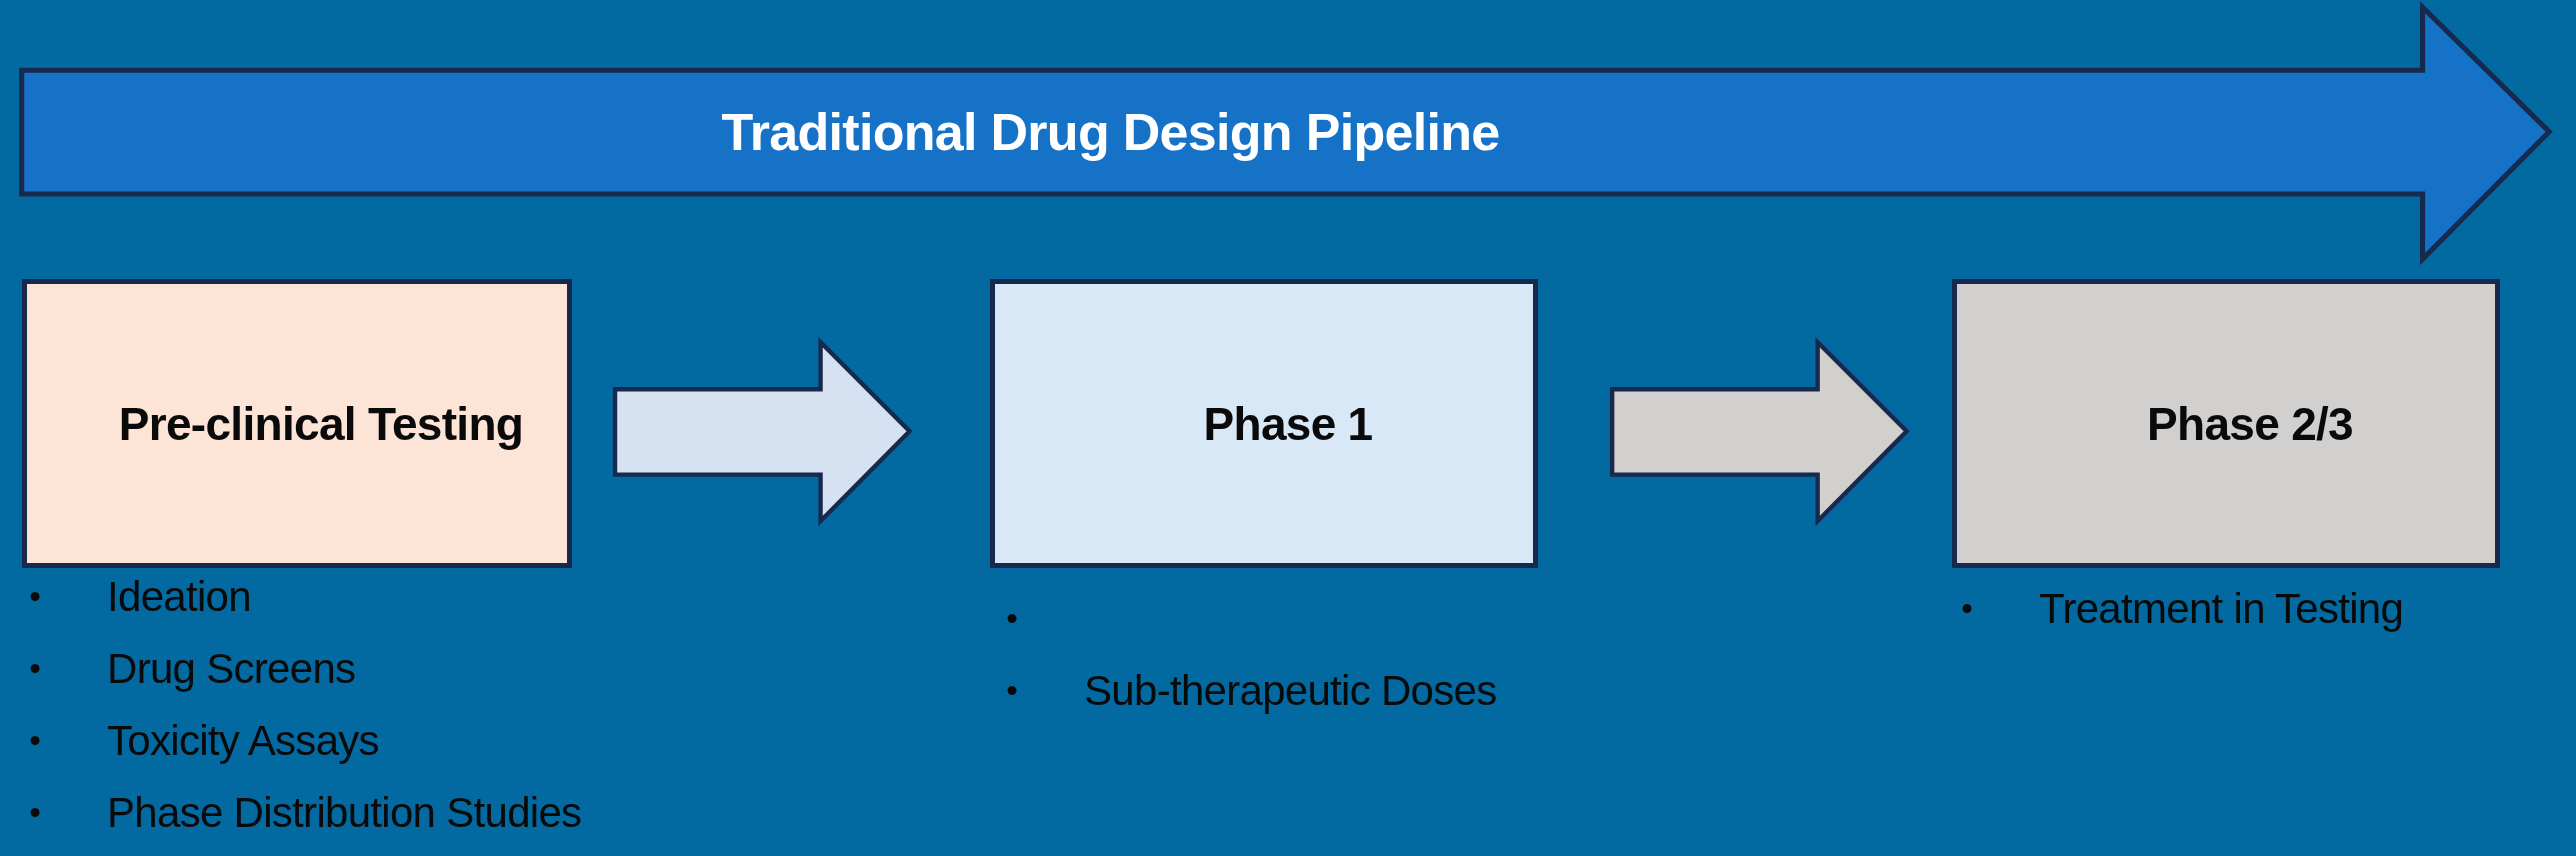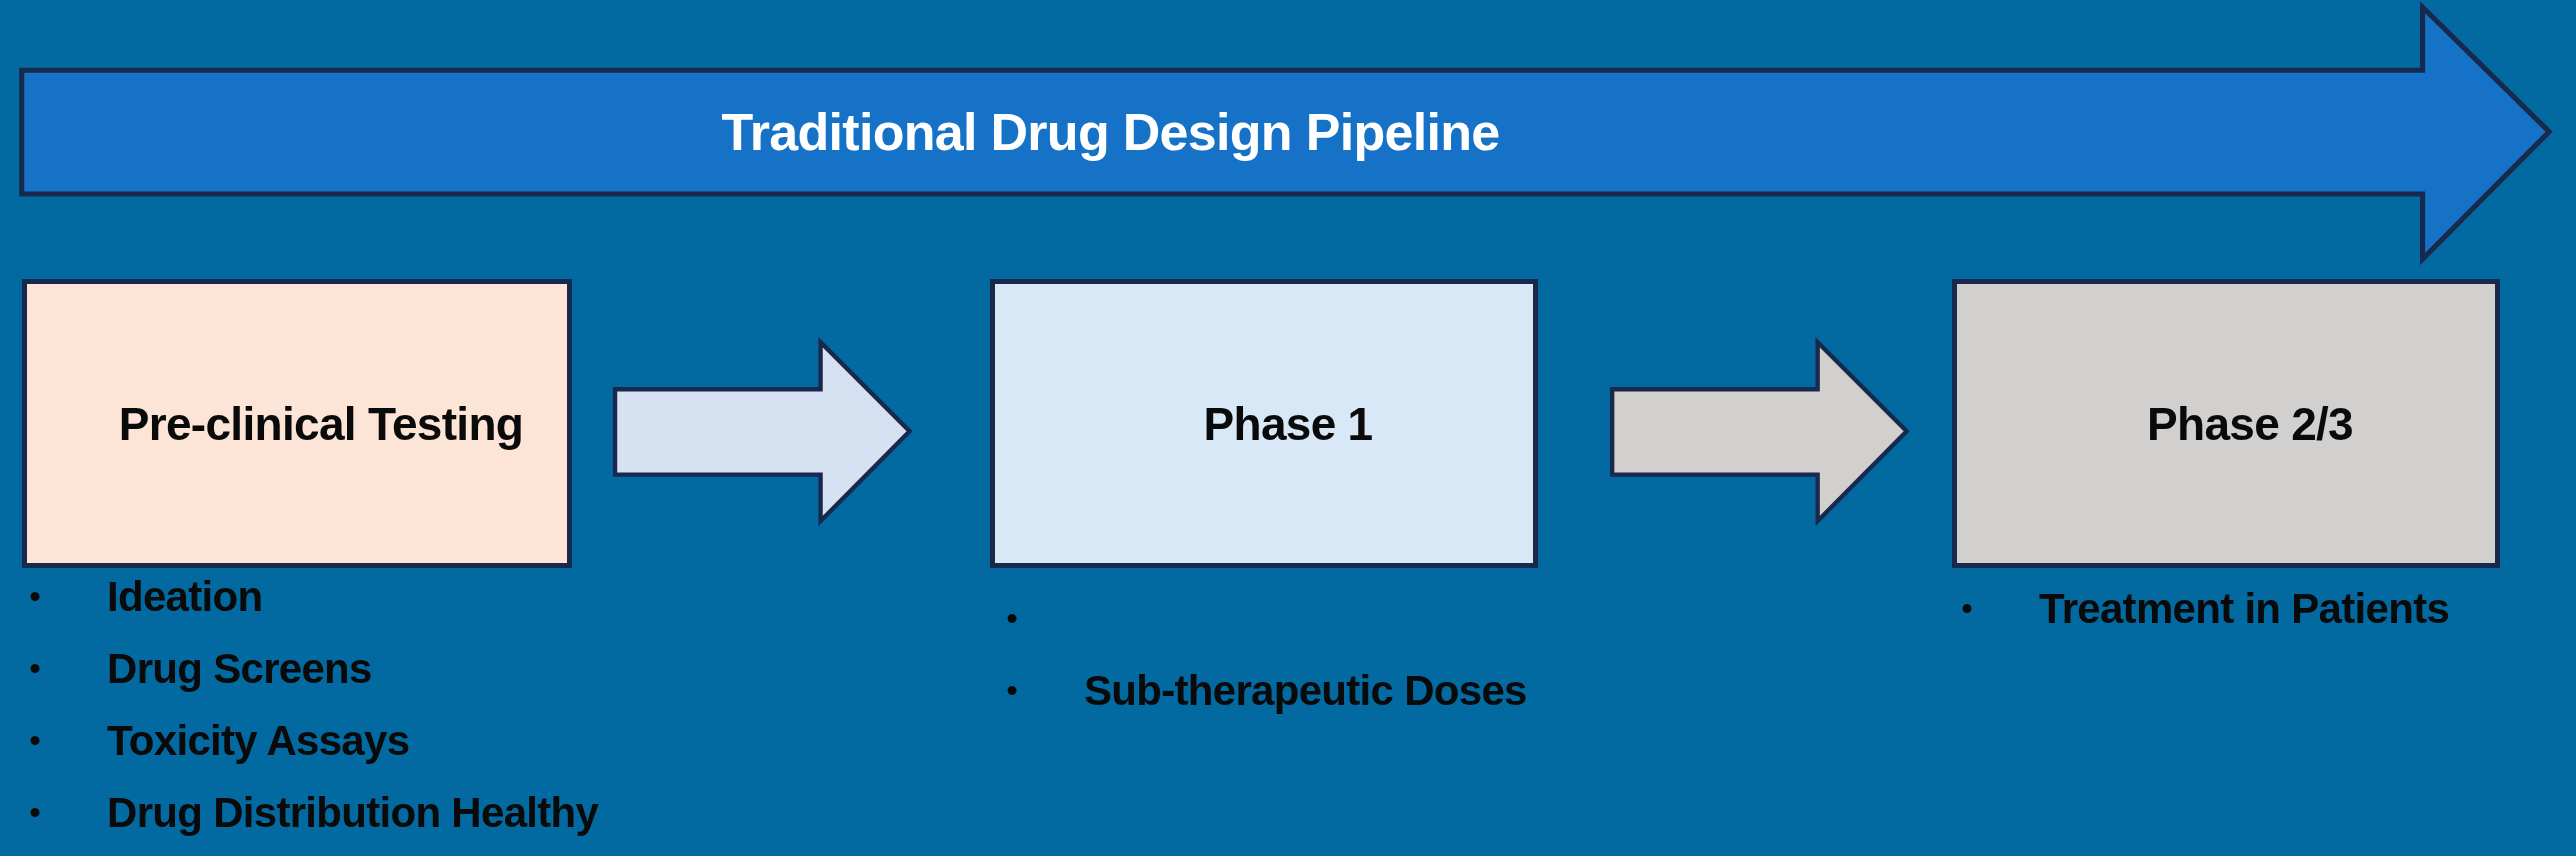--- a/index.html
+++ b/index.html
@@ -70,21 +70,21 @@
     width: 85px;
     box-sizing: border-box;
     padding-left: 7.2px;
     font-size: 33px;
     color: #0a0a0a;
     flex: 0 0 auto;
   }
   .item {
     color: #0a0a0a;
     font-size: 42px;
-    font-weight: bold;
+    font-weight: normal;
     letter-spacing: -0.7px;
   }
 </style>
 </head>
 <body>
 
 <div class="canvas">
 
   <svg class="layer" viewBox="0 0 3560 1183">
 
@@ -117,35 +117,35 @@
     <div class="row">
       <span class="dot">•</span>
       <span class="item">Drug Screens</span>
     </div>
     <div class="row">
       <span class="dot">•</span>
       <span class="item">Toxicity Assays</span>
     </div>
     <div class="row">
       <span class="dot">•</span>
-      <span class="item">Drug Distribution Healthy</span>
+      <span class="item">Phase Distribution Studies</span>
     </div>
   </div>
 
   <div class="list list-2">
     <div class="row">
       <span class="dot">•</span>
     </div>
     <div class="row">
       <span class="dot">•</span>
       <span class="item">Sub-therapeutic Doses</span>
     </div>
   </div>
 
   <div class="list list-3">
     <div class="row">
       <span class="dot">•</span>
-      <span class="item">Treatment in Patients</span>
+      <span class="item">Treatment in Testing</span>
     </div>
   </div>
 
 </div>
 
 
 </body></html>

